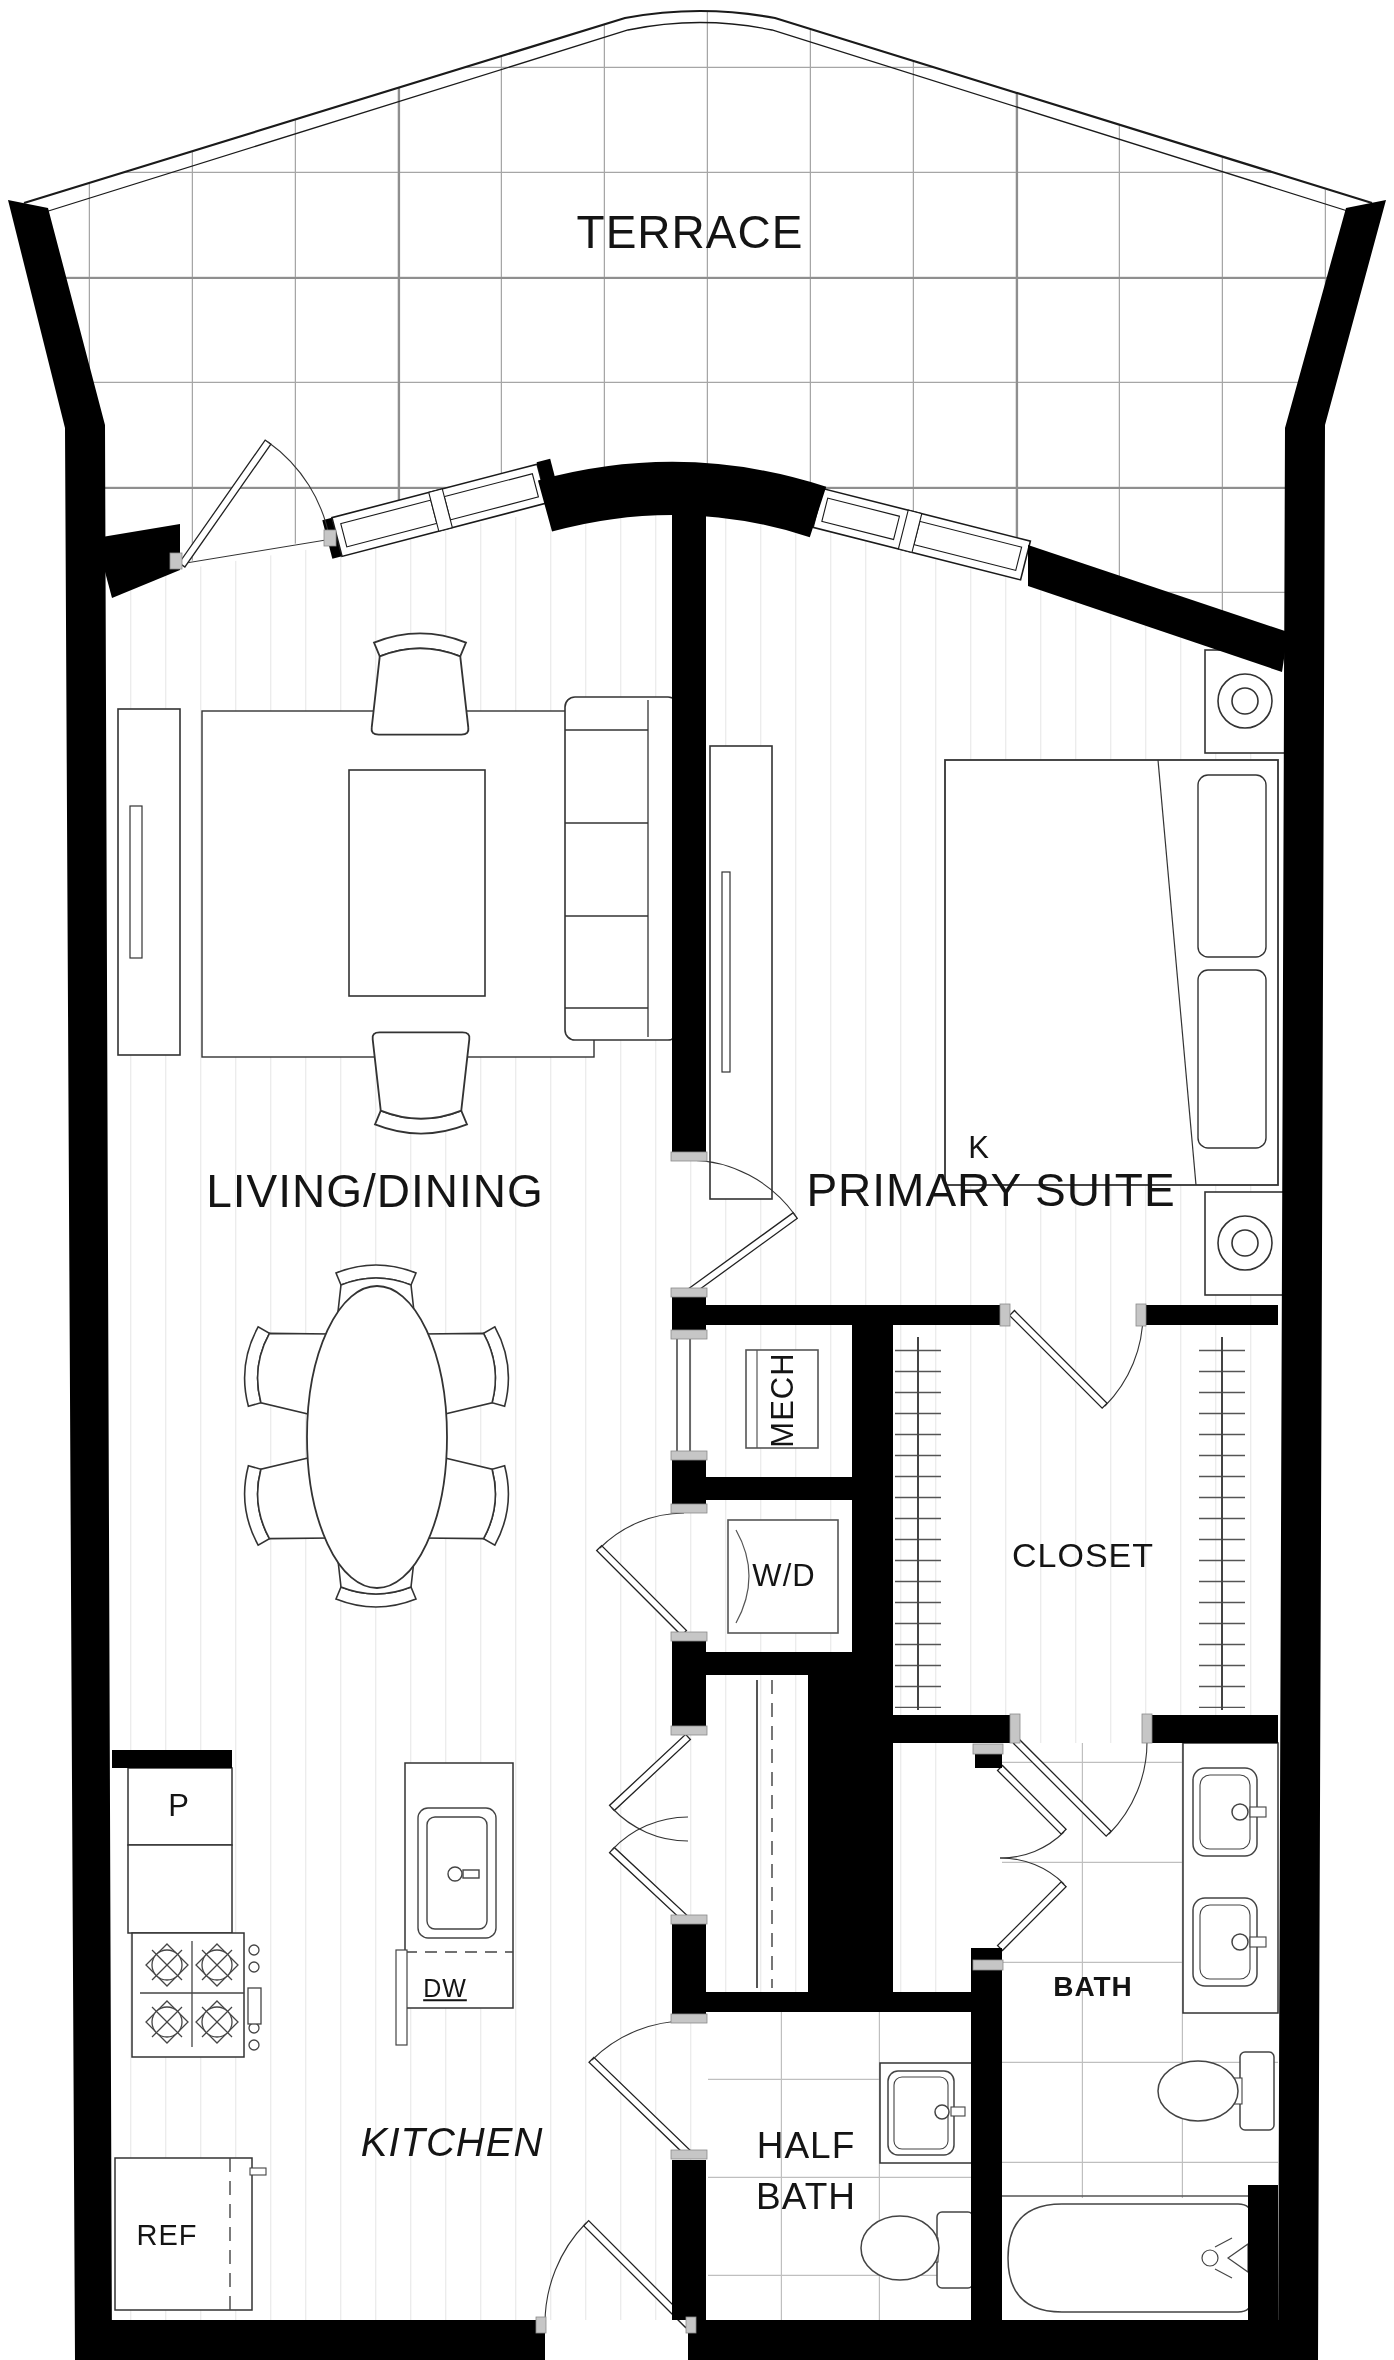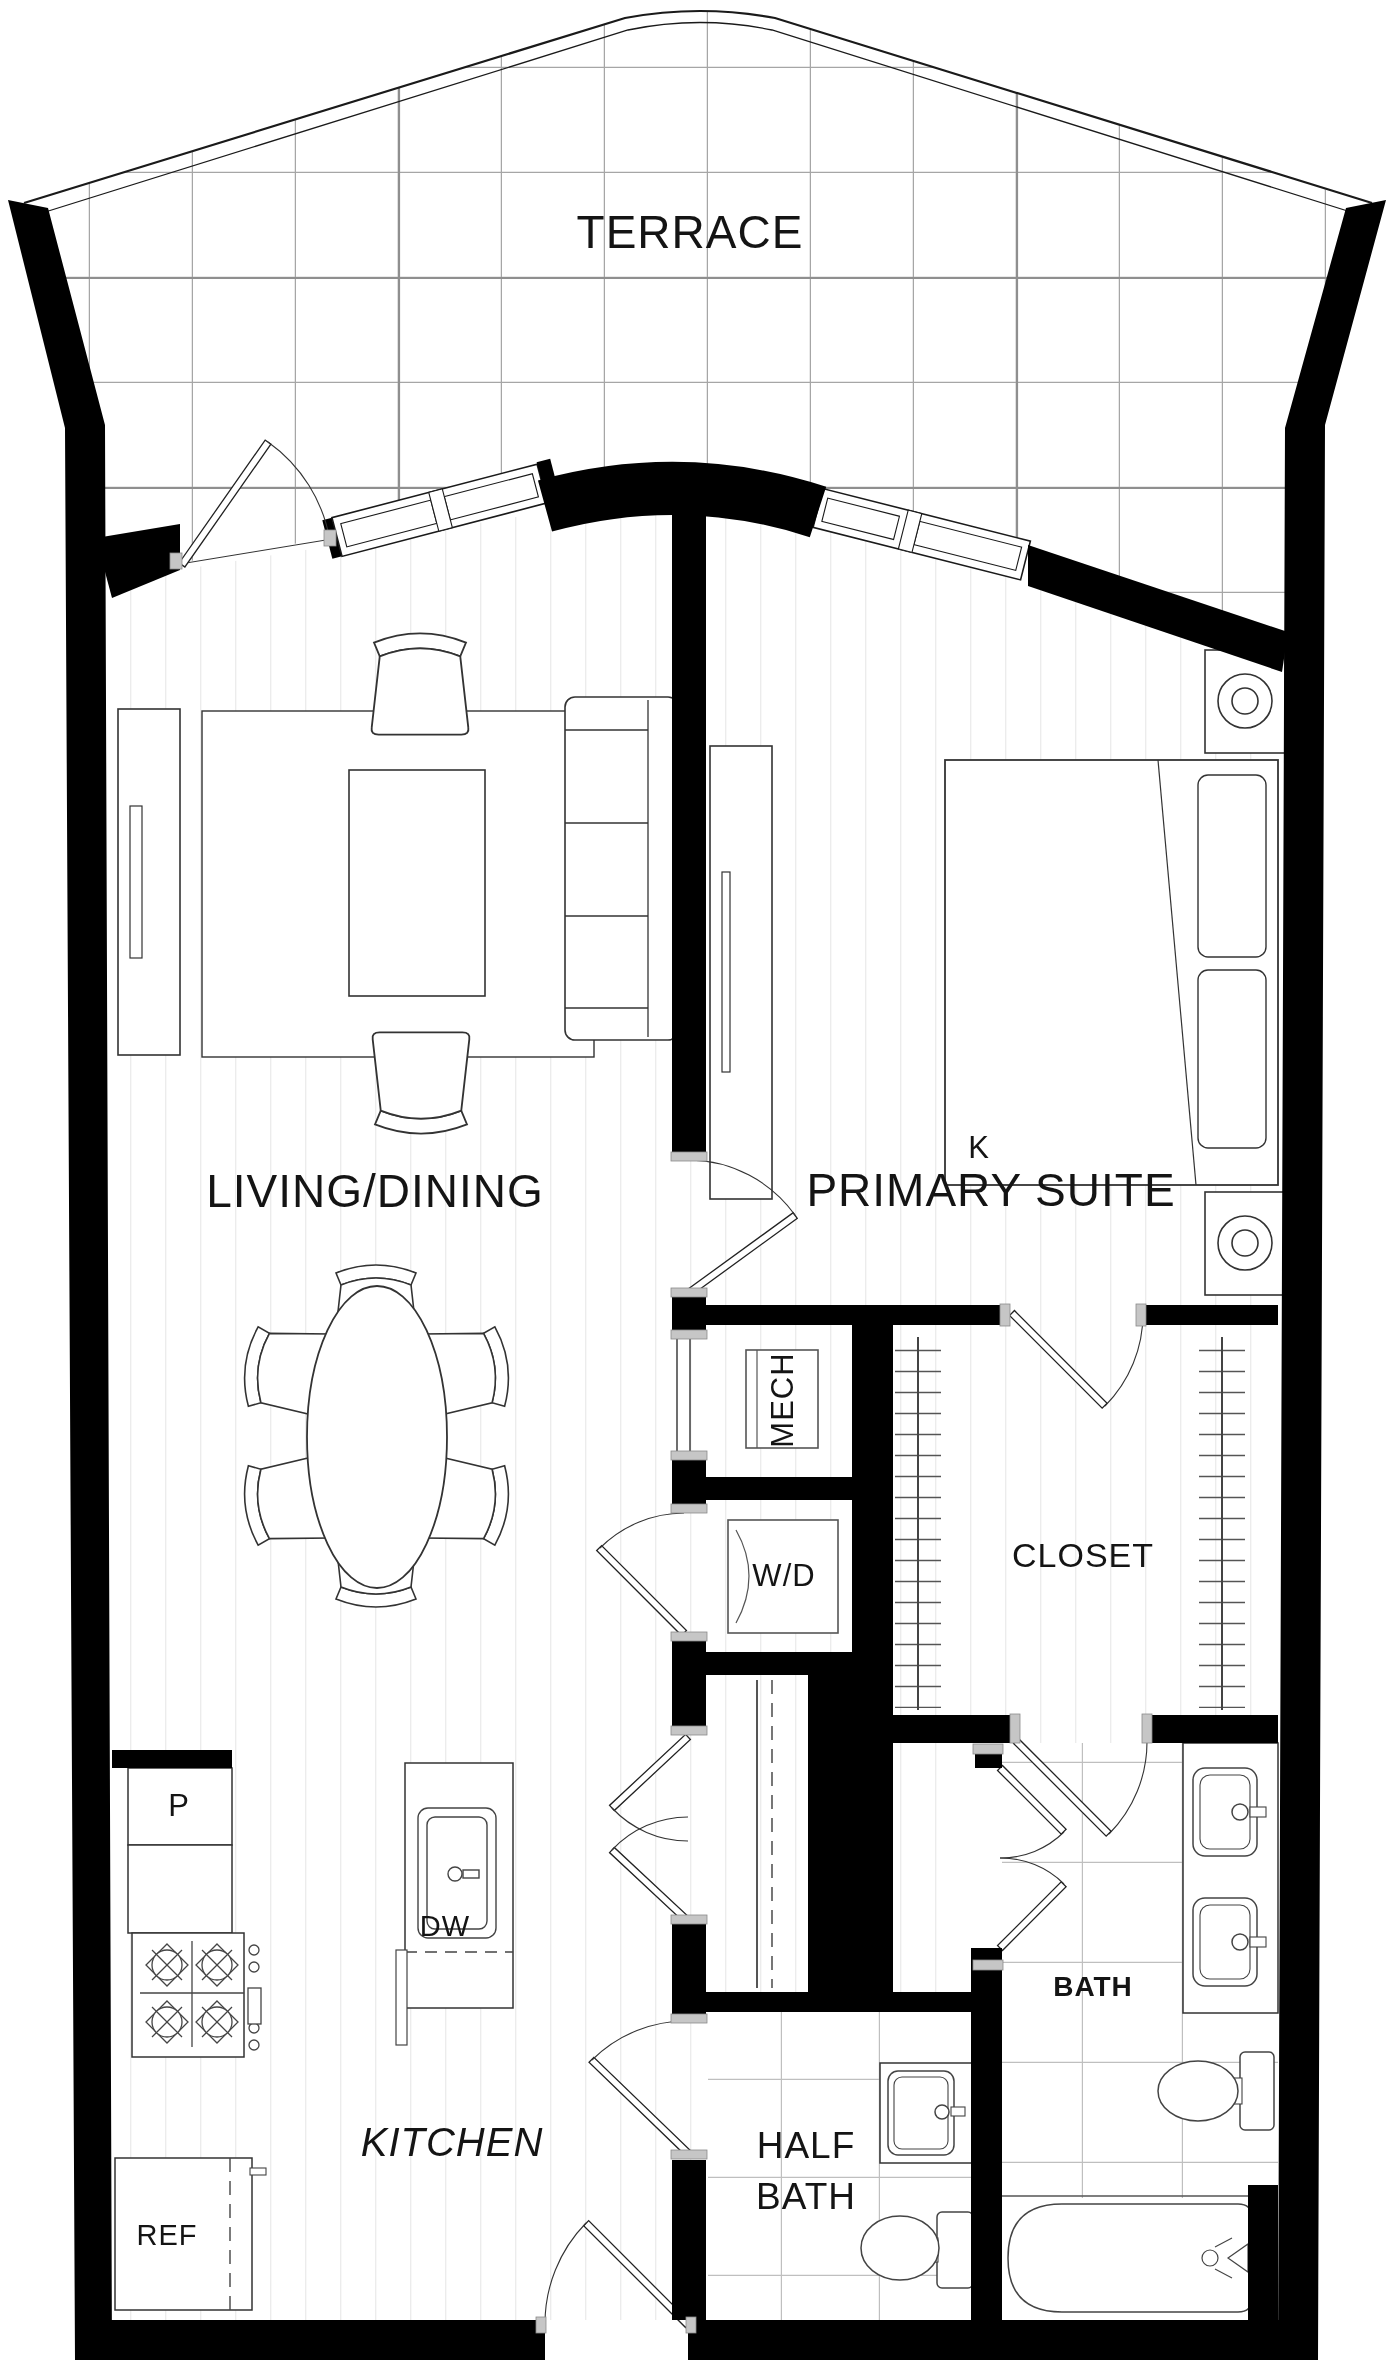--- a/index.html
+++ b/index.html
@@ -9,21 +9,21 @@
   .lbl{position:absolute;transform:translate(-50%,-50%);color:#141414;font-weight:300;
        letter-spacing:1px;white-space:nowrap;text-align:center;line-height:1.1;}
   .lbl-terrace       {left:690px;top:232px;font-size:46px;}
   .lbl-living-dining {left:375px;top:1191px;font-size:46px;}
   .lbl-primary-suite {left:991px;top:1190px;font-size:46px;}
   .lbl-bed-k         {left:979px;top:1148px;font-size:31px;}
   .lbl-mech          {left:783px;top:1400px;font-size:31px;transform:translate(-50%,-50%) rotate(-90deg);}
   .lbl-wd            {left:784px;top:1576px;font-size:31px;text-align:right;}
   .lbl-closet        {left:1083px;top:1556px;font-size:34px;}
   .lbl-pantry        {left:179px;top:1806px;font-size:31px;}
-  .lbl-dw            {left:445px;top:1927px;font-size:29px;}
+  .lbl-dw            {left:445px;top:1989px;font-size:25px;text-decoration:underline;}
   .lbl-kitchen       {left:452px;top:2142px;font-size:40px;font-style:italic;}
   .lbl-ref           {left:167px;top:2236px;font-size:29px;}
   .lbl-half-bath     {left:806px;top:2171px;font-size:37px;white-space:normal;width:150px;line-height:1.38;}
   .lbl-bath          {left:1093px;top:1987px;font-size:28px;font-weight:bold;}
 </style>
 </head>
 <body>
 
 <div class="plan">
 <svg width="1394" height="2360" viewBox="0 0 1394 2360">

